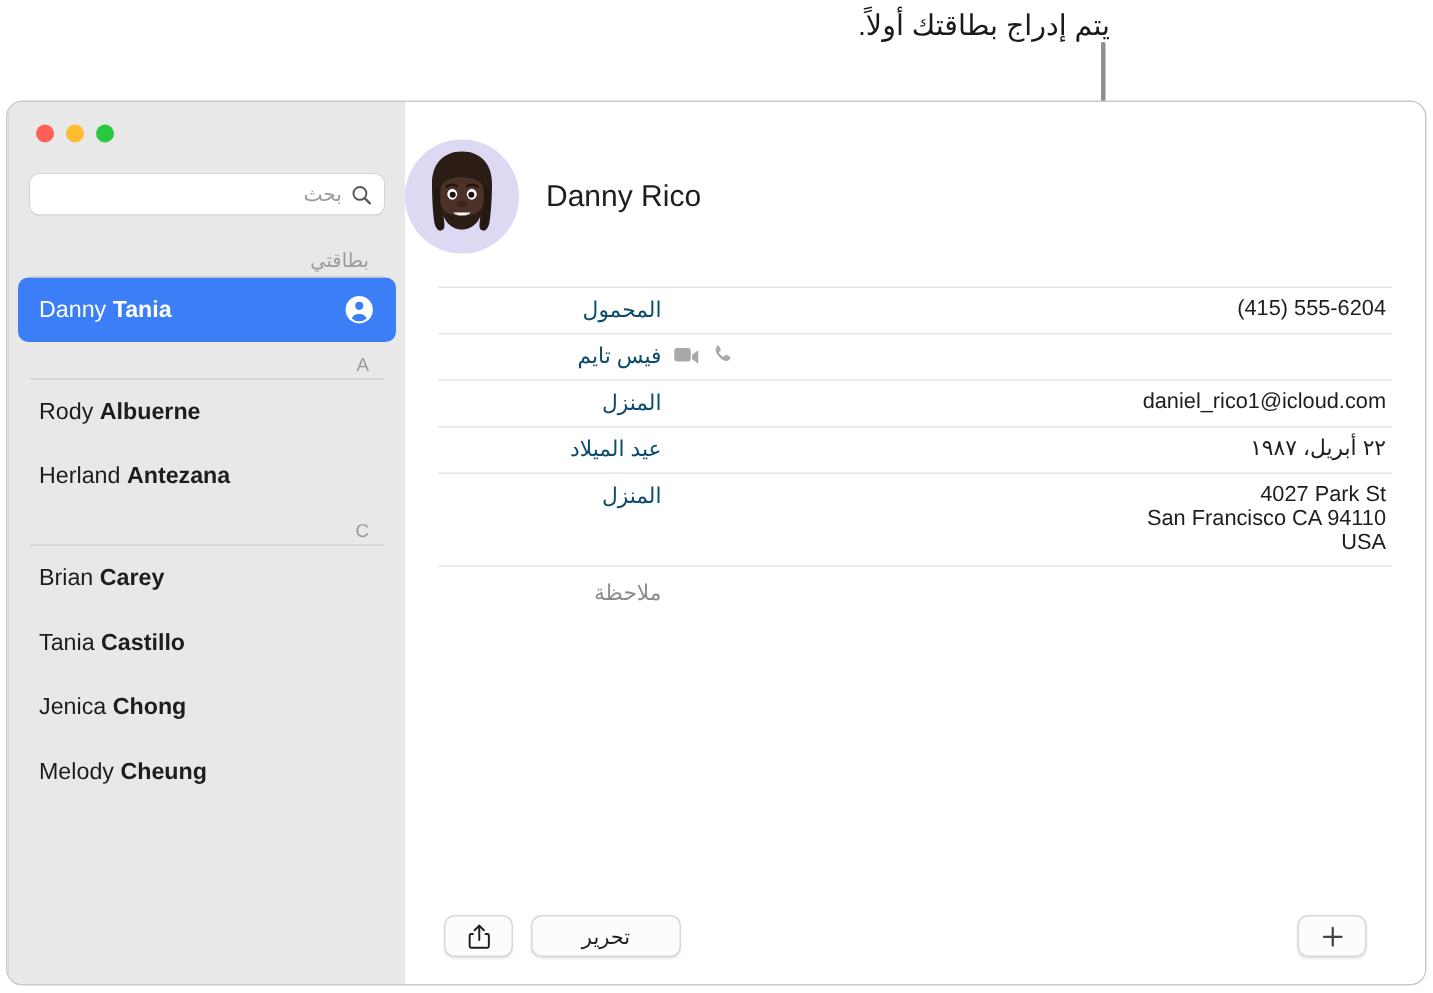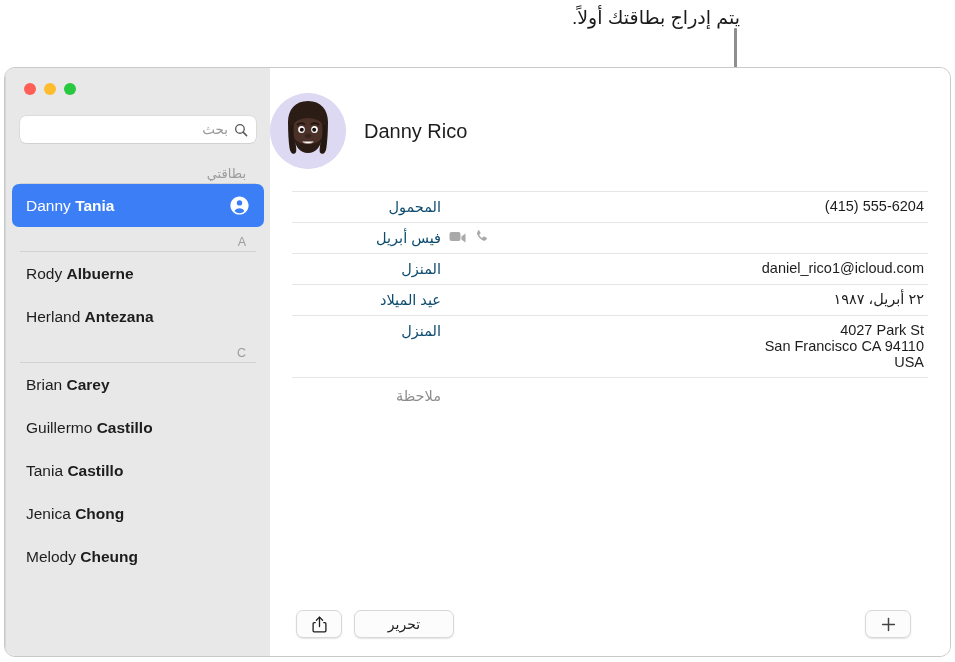--- a/index.html
+++ b/index.html
@@ -352,26 +352,20 @@
 
         <div class="group-header latin">C</div>
         <div class="contact-row">
           <span class="nm">
             <span>Brian</span>
             <b>Carey</b>
           </span>
         </div>
         <div class="contact-row">
           <span class="nm">
-            <span>Guillermo</span>
-            <b>Castillo</b>
-          </span>
-        </div>
-        <div class="contact-row">
-          <span class="nm">
             <span>Tania</span>
             <b>Castillo</b>
           </span>
         </div>
         <div class="contact-row">
           <span class="nm">
             <span>Jenica</span>
             <b>Chong</b>
           </span>
         </div>
@@ -421,21 +415,21 @@
       </div>
 
       <div class="fields">
 
         <div class="field-row">
           <div class="field-label">المحمول</div>
           <div class="field-value">(415) 555-6204</div>
         </div>
 
         <div class="field-row">
-          <div class="field-label">فيس أبريل</div>
+          <div class="field-label">فيس تايم</div>
           <div class="facetime-icons">
             <svg class="ft-icon" width="17" height="13" viewBox="0 0 17 13" fill="currentColor">
               <rect x="0.5" y="2" width="11" height="9" rx="2"></rect>
               <path d="M12.4 6.5l4.1-3v9l-4.1-3z"></path>
             </svg>
             <svg class="ft-icon" width="14" height="14" viewBox="0 0 16 16" fill="none">
               <path d="M3.2 1.8c.7-.6 1.6-.4 2 .4l1 1.9c.3.6.2 1.2-.3 1.6l-.8.7c-.2.2-.2.4-.1.6.5 1.1 1.9 2.5 3 3 .2.1.4.1.6-.1l.7-.8c.4-.5 1-.6 1.6-.3l1.9 1c.8.4 1 1.3.4 2l-.7.8c-.8.9-2 1.1-3.2.6C6.6 12 4 9.4 2.6 6.2c-.5-1.2-.3-2.4.6-3.2z" fill="currentColor"></path>
             </svg>
           </div>
         </div>

